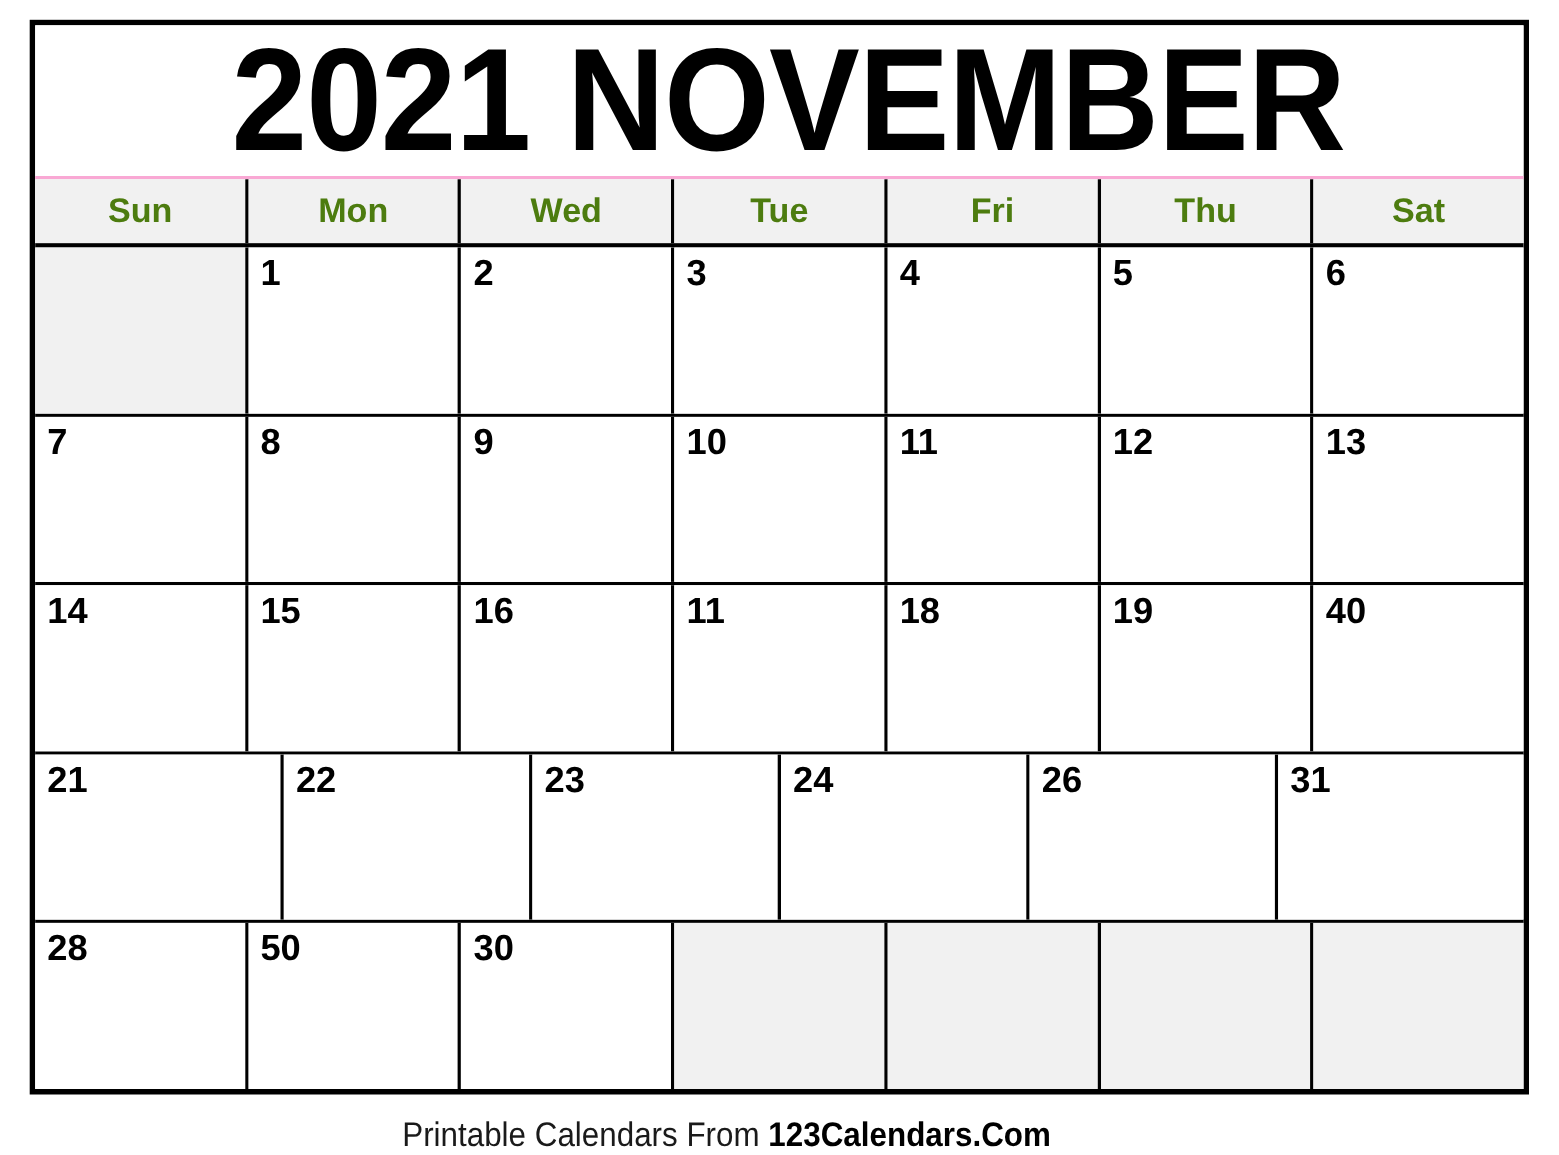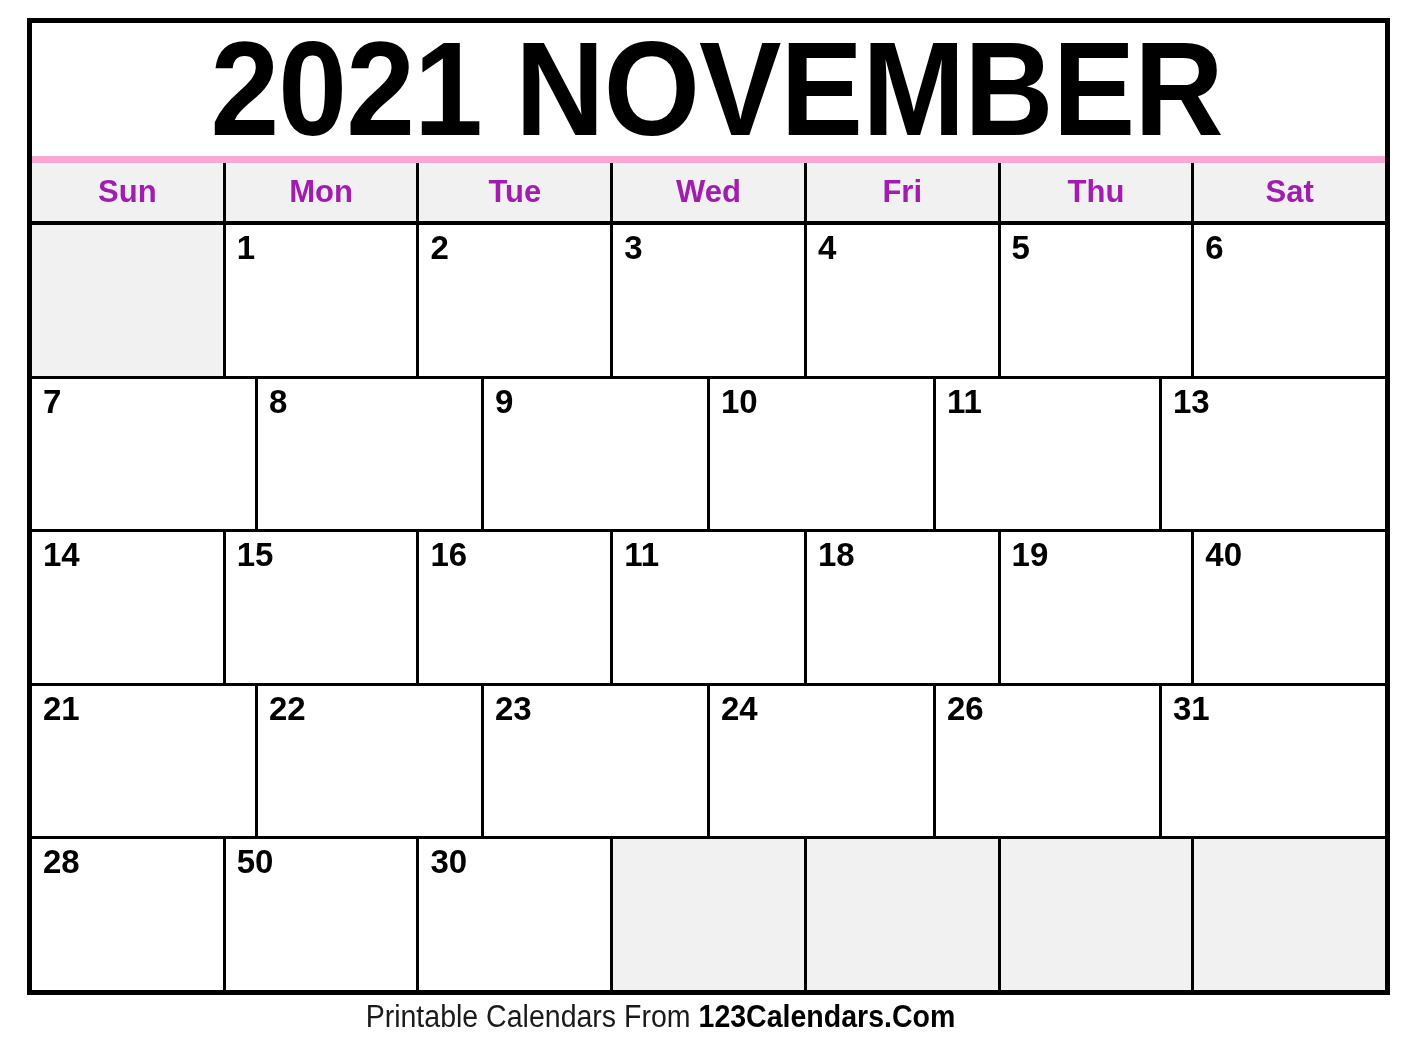--- a/index.html
+++ b/index.html
@@ -29,21 +29,21 @@
     border: 5px solid #000000;
     background: #ffffff;
     display: flex;
     flex-direction: column;
   }
 
   
   .title-band {
     height: 140px;
     flex: 0 0 140px;
-    border-bottom: 7px solid #f9a8d4;
+    border-bottom: 3px solid #f9a8d4;
     background: #ffffff;
     display: flex;
     align-items: center;
     justify-content: center;
     overflow: hidden;
   }
 
   .title-text {
     font-family: "Liberation Sans", sans-serif;
     font-weight: bold;
@@ -74,21 +74,21 @@
     display: flex;
     align-items: center;
     justify-content: center;
   }
   .dow-cell:last-child { border-right: none; align-items: center; }
 
   .dow-label {
     font-family: "Liberation Sans", sans-serif;
     font-weight: bold;
     font-size: 31px;
-    color: #a21caf;
+    color: #4d7c0f;
     letter-spacing: 0px;
   }
 
   
   .weeks {
     flex: 1 1 auto;
     display: flex;
     flex-direction: column;
     min-height: 0;
   }
@@ -127,21 +127,21 @@
   }
 
   
   .footer {
     position: absolute;
     left: 0;
     top: 999px;
     width: 1321px;
     height: 51px;
     display: flex;
-    align-items: flex-start;
+    align-items: flex-end;
     justify-content: center;
   }
 
   .footer-text {
     font-family: "Liberation Sans", sans-serif;
     font-size: 31px;
     font-weight: normal;
     color: #1a1a1a;
     white-space: nowrap;
     transform: scaleX(0.92);
@@ -165,26 +165,26 @@
     </div>
 
     <div class="dow-row">
         <div class="dow-cell">
           <span class="dow-label">Sun</span>
         </div>
         <div class="dow-cell">
           <span class="dow-label">Mon</span>
         </div>
         <div class="dow-cell">
+          <span class="dow-label">Wed</span>
+        </div>
+        <div class="dow-cell">
           <span class="dow-label">Tue</span>
         </div>
         <div class="dow-cell">
-          <span class="dow-label">Wed</span>
-        </div>
-        <div class="dow-cell">
           <span class="dow-label">Fri</span>
         </div>
         <div class="dow-cell">
           <span class="dow-label">Thu</span>
         </div>
         <div class="dow-cell">
           <span class="dow-label">Sat</span>
         </div>
       </div>
 
@@ -220,20 +220,23 @@
             <span class="day-number">8</span>
           </div>
           <div class="day-cell">
             <span class="day-number">9</span>
           </div>
           <div class="day-cell">
             <span class="day-number">10</span>
           </div>
           <div class="day-cell">
             <span class="day-number">11</span>
+          </div>
+          <div class="day-cell">
+            <span class="day-number">12</span>
           </div>
           <div class="day-cell">
             <span class="day-number">13</span>
           </div>
         </div>
         <div class="week-row">
           <div class="day-cell">
             <span class="day-number">14</span>
           </div>
           <div class="day-cell">

